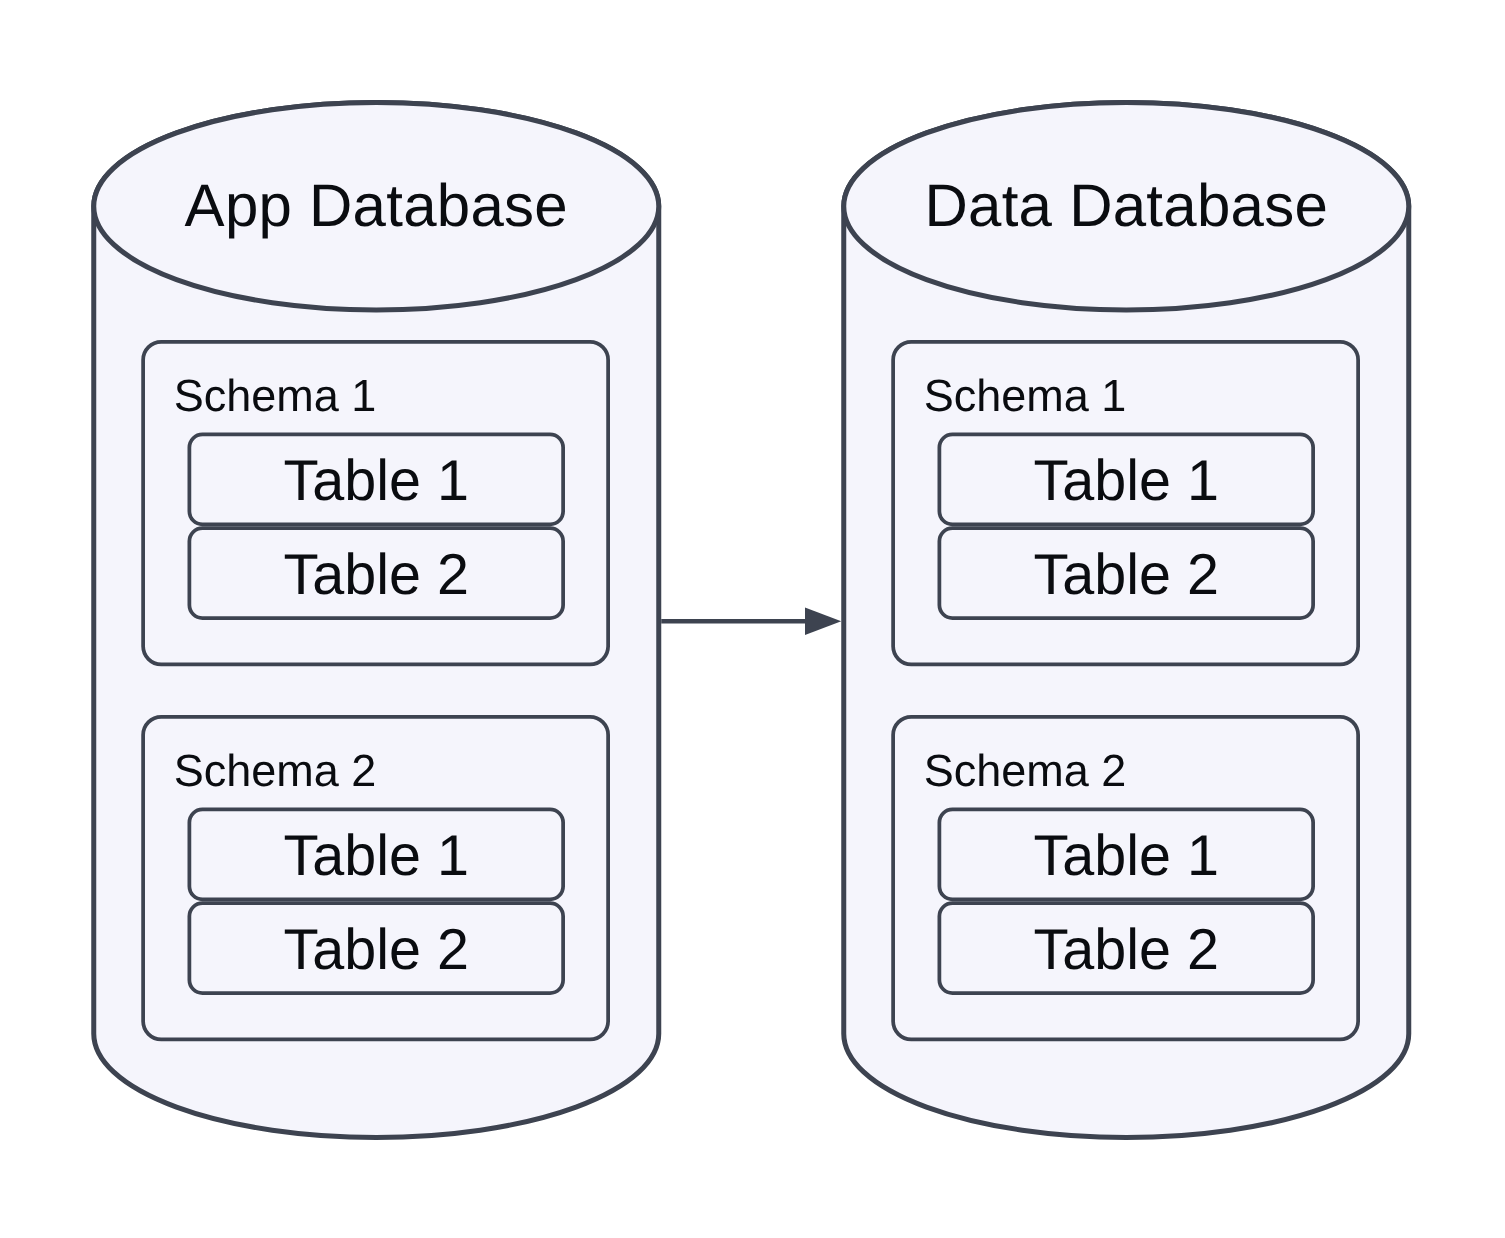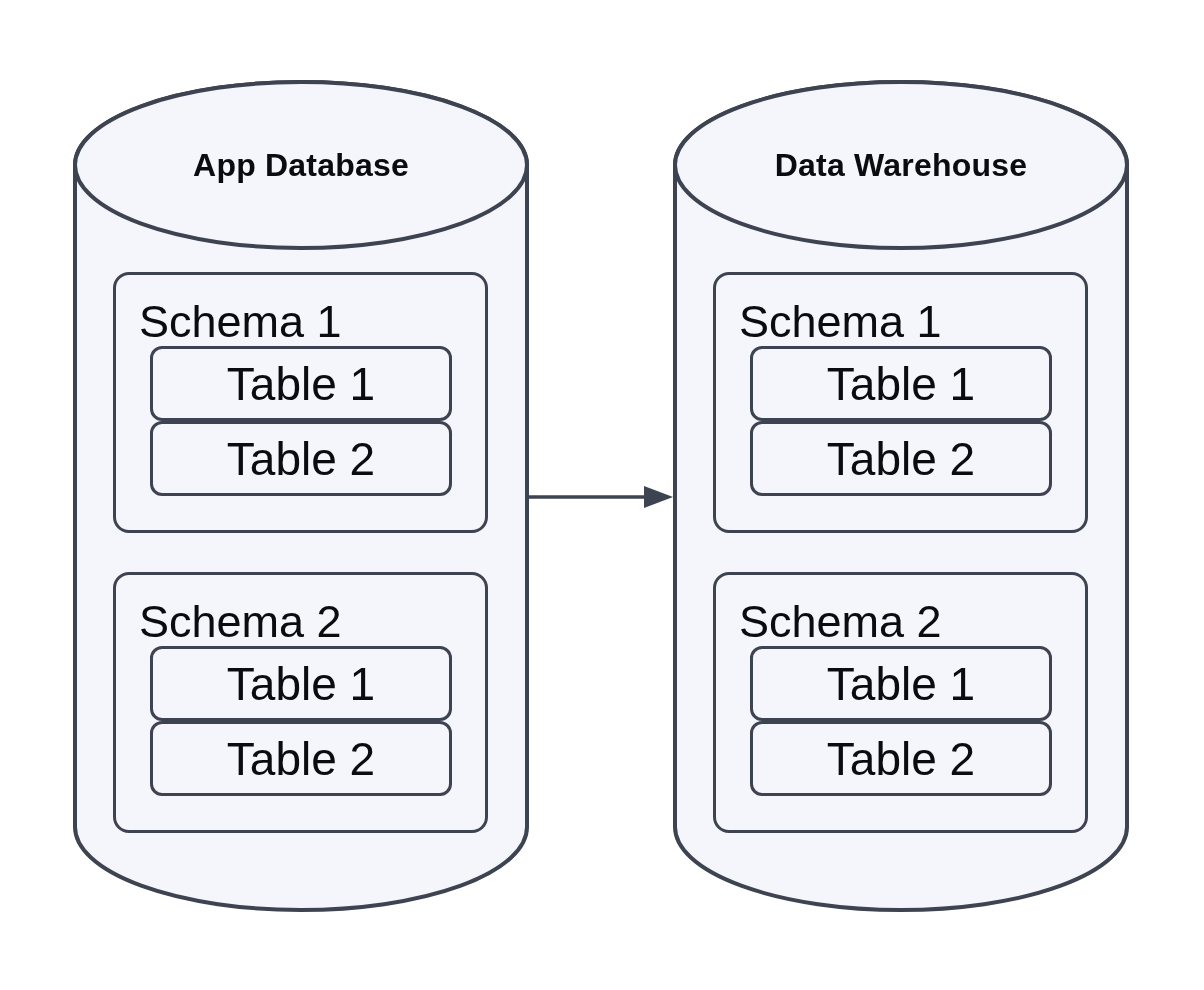--- a/index.html
+++ b/index.html
@@ -46,39 +46,38 @@
     stroke: none;
   }
   .cyl-title {
     position: absolute;
     top: 82px;
     width: 452px;
     height: 166px;
     display: flex;
     align-items: center;
     justify-content: center;
-    font-size: 32px;
+    font-size: 48px;
     letter-spacing: 0.2px;
     color: var(--text);
     pointer-events: none;
-    font-weight: bold;
   }
   .schema-box {
     position: absolute;
     width: 375px;
     height: 261px;
     border: 3px solid var(--stroke);
     border-radius: 16px;
     background: var(--fill);
   }
   .schema-label {
     position: absolute;
     left: 23px;
     top: 21px;
-    font-size: 45px;
+    font-size: 36px;
     color: var(--text);
     white-space: nowrap;
   }
   .table-box {
     position: absolute;
     left: 34px;
     width: 302px;
     height: 75px;
     border: 3px solid var(--stroke);
     border-radius: 12px;
@@ -112,21 +111,21 @@
     <ellipse class="cyl-top" cx="901" cy="165" rx="226" ry="83"></ellipse>
 
     <g>
       <line class="edge-line" x1="529" y1="497" x2="646" y2="497"></line>
       <polygon class="edge-head" points="644,486 673,497 644,508"></polygon>
     </g>
   </svg>
 
   <div class="cyl-title title-left">App Database</div>
 
-  <div class="cyl-title title-right">Data Warehouse</div>
+  <div class="cyl-title title-right">Data Database</div>
 
   <div class="schema-box node-left schema-top">
     <div class="schema-label">Schema 1</div>
     <div class="table-box table-1">Table 1</div>
     <div class="table-box table-2">Table 2</div>
   </div>
 
   <div class="schema-box node-left schema-bottom">
     <div class="schema-label">Schema 2</div>
     <div class="table-box table-1">Table 1</div>

